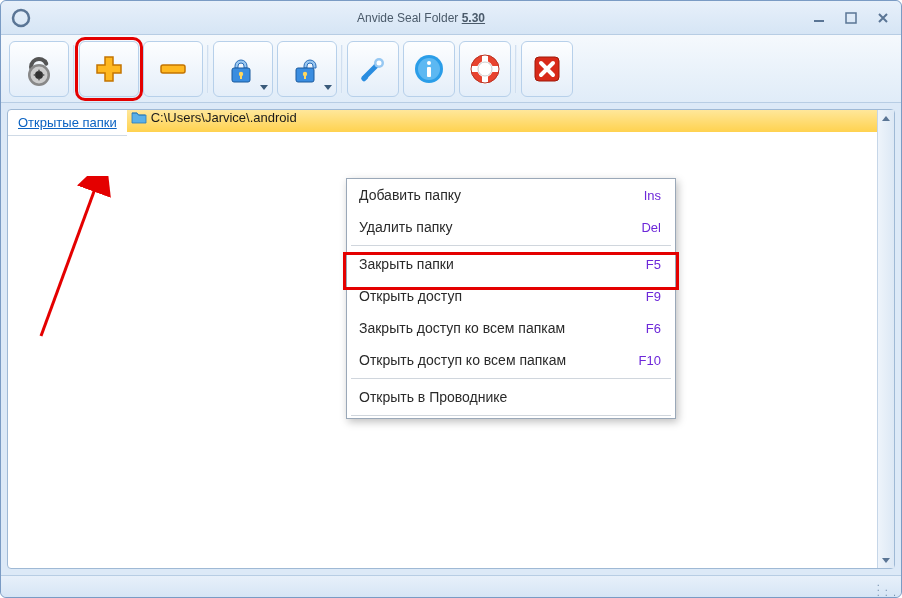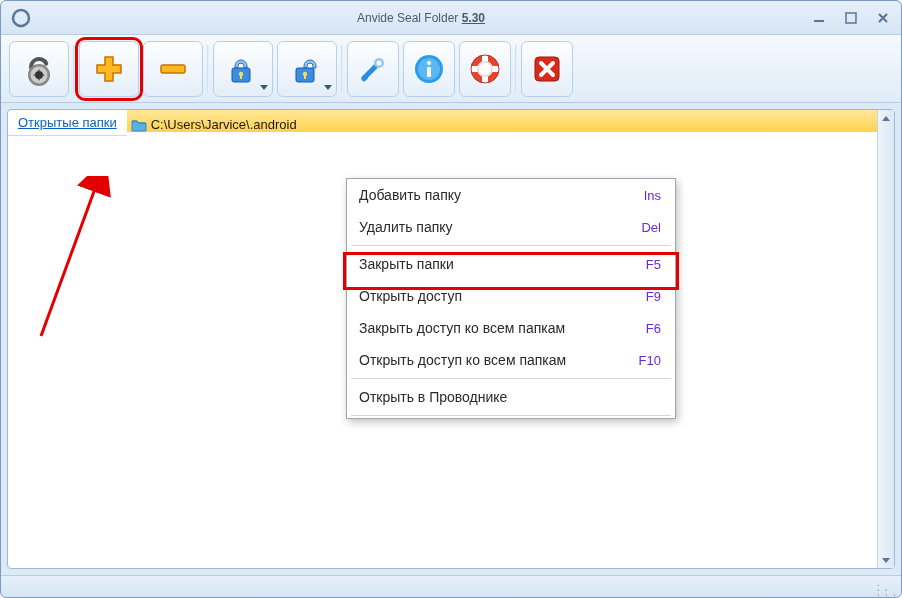--- a/index.html
+++ b/index.html
@@ -14,21 +14,21 @@
   .toolbar { height: 68px; background: linear-gradient(to bottom, #f5f9fd, #e0ecf8); border-bottom: 1px solid #b7cde4; display:flex; align-items:center; padding: 0 8px; gap:4px; }
   .tb-btn { width: 60px; height: 56px; border: 1px solid #b7d0ea; border-radius: 6px; background: linear-gradient(to bottom, #fdfeff, #e4eef9); display:flex; align-items:center; justify-content:center; cursor:pointer; position:relative; }
   .tb-btn.narrow { width: 52px; }
   .tb-sep { width: 2px; height: 48px; background: linear-gradient(to right, #c6d7ea, #f0f7ff); }
   .dd-arrow { position:absolute; right:4px; bottom:6px; width:0; height:0; border-left:4px solid transparent; border-right:4px solid transparent; border-top:5px solid #3a5a7a; }
   .hl-red { outline: 3px solid #e40000; outline-offset: 1px; }
   .content-frame { margin: 6px; background:#fff; border:1px solid #9fb9d5; border-radius:4px; flex:1; display:flex; flex-direction:row; position:relative; }
   .content-header { height:26px; display:flex; justify-content:flex-end; align-items:center; padding:0 10px; color:#0a62c2; font-size:13px; border-bottom:1px solid #cfdae6; }
   .content-header a { text-decoration:underline; cursor:pointer; }
   .folder-list { flex:1; background:#fff; position:relative; }
-  .folder-row { height:22px; display:flex; align-items:flex-end; gap:4px; padding:0 4px; font-size:13px; color:#1a1a1a; }
+  .folder-row { height:22px; display:flex; align-items:flex-start; gap:4px; padding:0 4px; font-size:13px; color:#1a1a1a; }
   .folder-row.sel { background: linear-gradient(to bottom, #ffe79a, #ffd24f); }
   .folder-icon { width:16px; height:14px; }
   .context-menu { position:absolute; left:345px; top:177px; width:330px; background:#fff; border:1px solid #9aa8b8; box-shadow:2px 3px 8px rgba(0,0,0,0.25); font-size:14px; color:#2a2a2a; z-index:50; }
   .ctx-item { height:32px; display:flex; align-items:center; justify-content:space-between; padding:0 14px 0 12px; cursor:pointer; }
   .ctx-sep { height:1px; background:#d0d6dd; margin:2px 4px; }
   .ctx-key { color:#6d28d9; font-size:13px; }
   .ctx-hl { position:absolute; left:342px; top:251px; width:336px; height:38px; border:3px solid #e40000; z-index:60; pointer-events:none; }
   .arrow-svg { position:absolute; left:30px; top:175px; z-index:40; pointer-events:none; }
   .statusbar { height:22px; background: linear-gradient(to bottom, #e7f0fa, #d6e5f5); border-top:1px solid #b7cde4; border-radius:0 0 6px 6px; position:relative; }
   .resize-grip { position:absolute; right:4px; bottom:2px; color:#7a94b0; font-size:11px; line-height:5px; letter-spacing:1px; }

